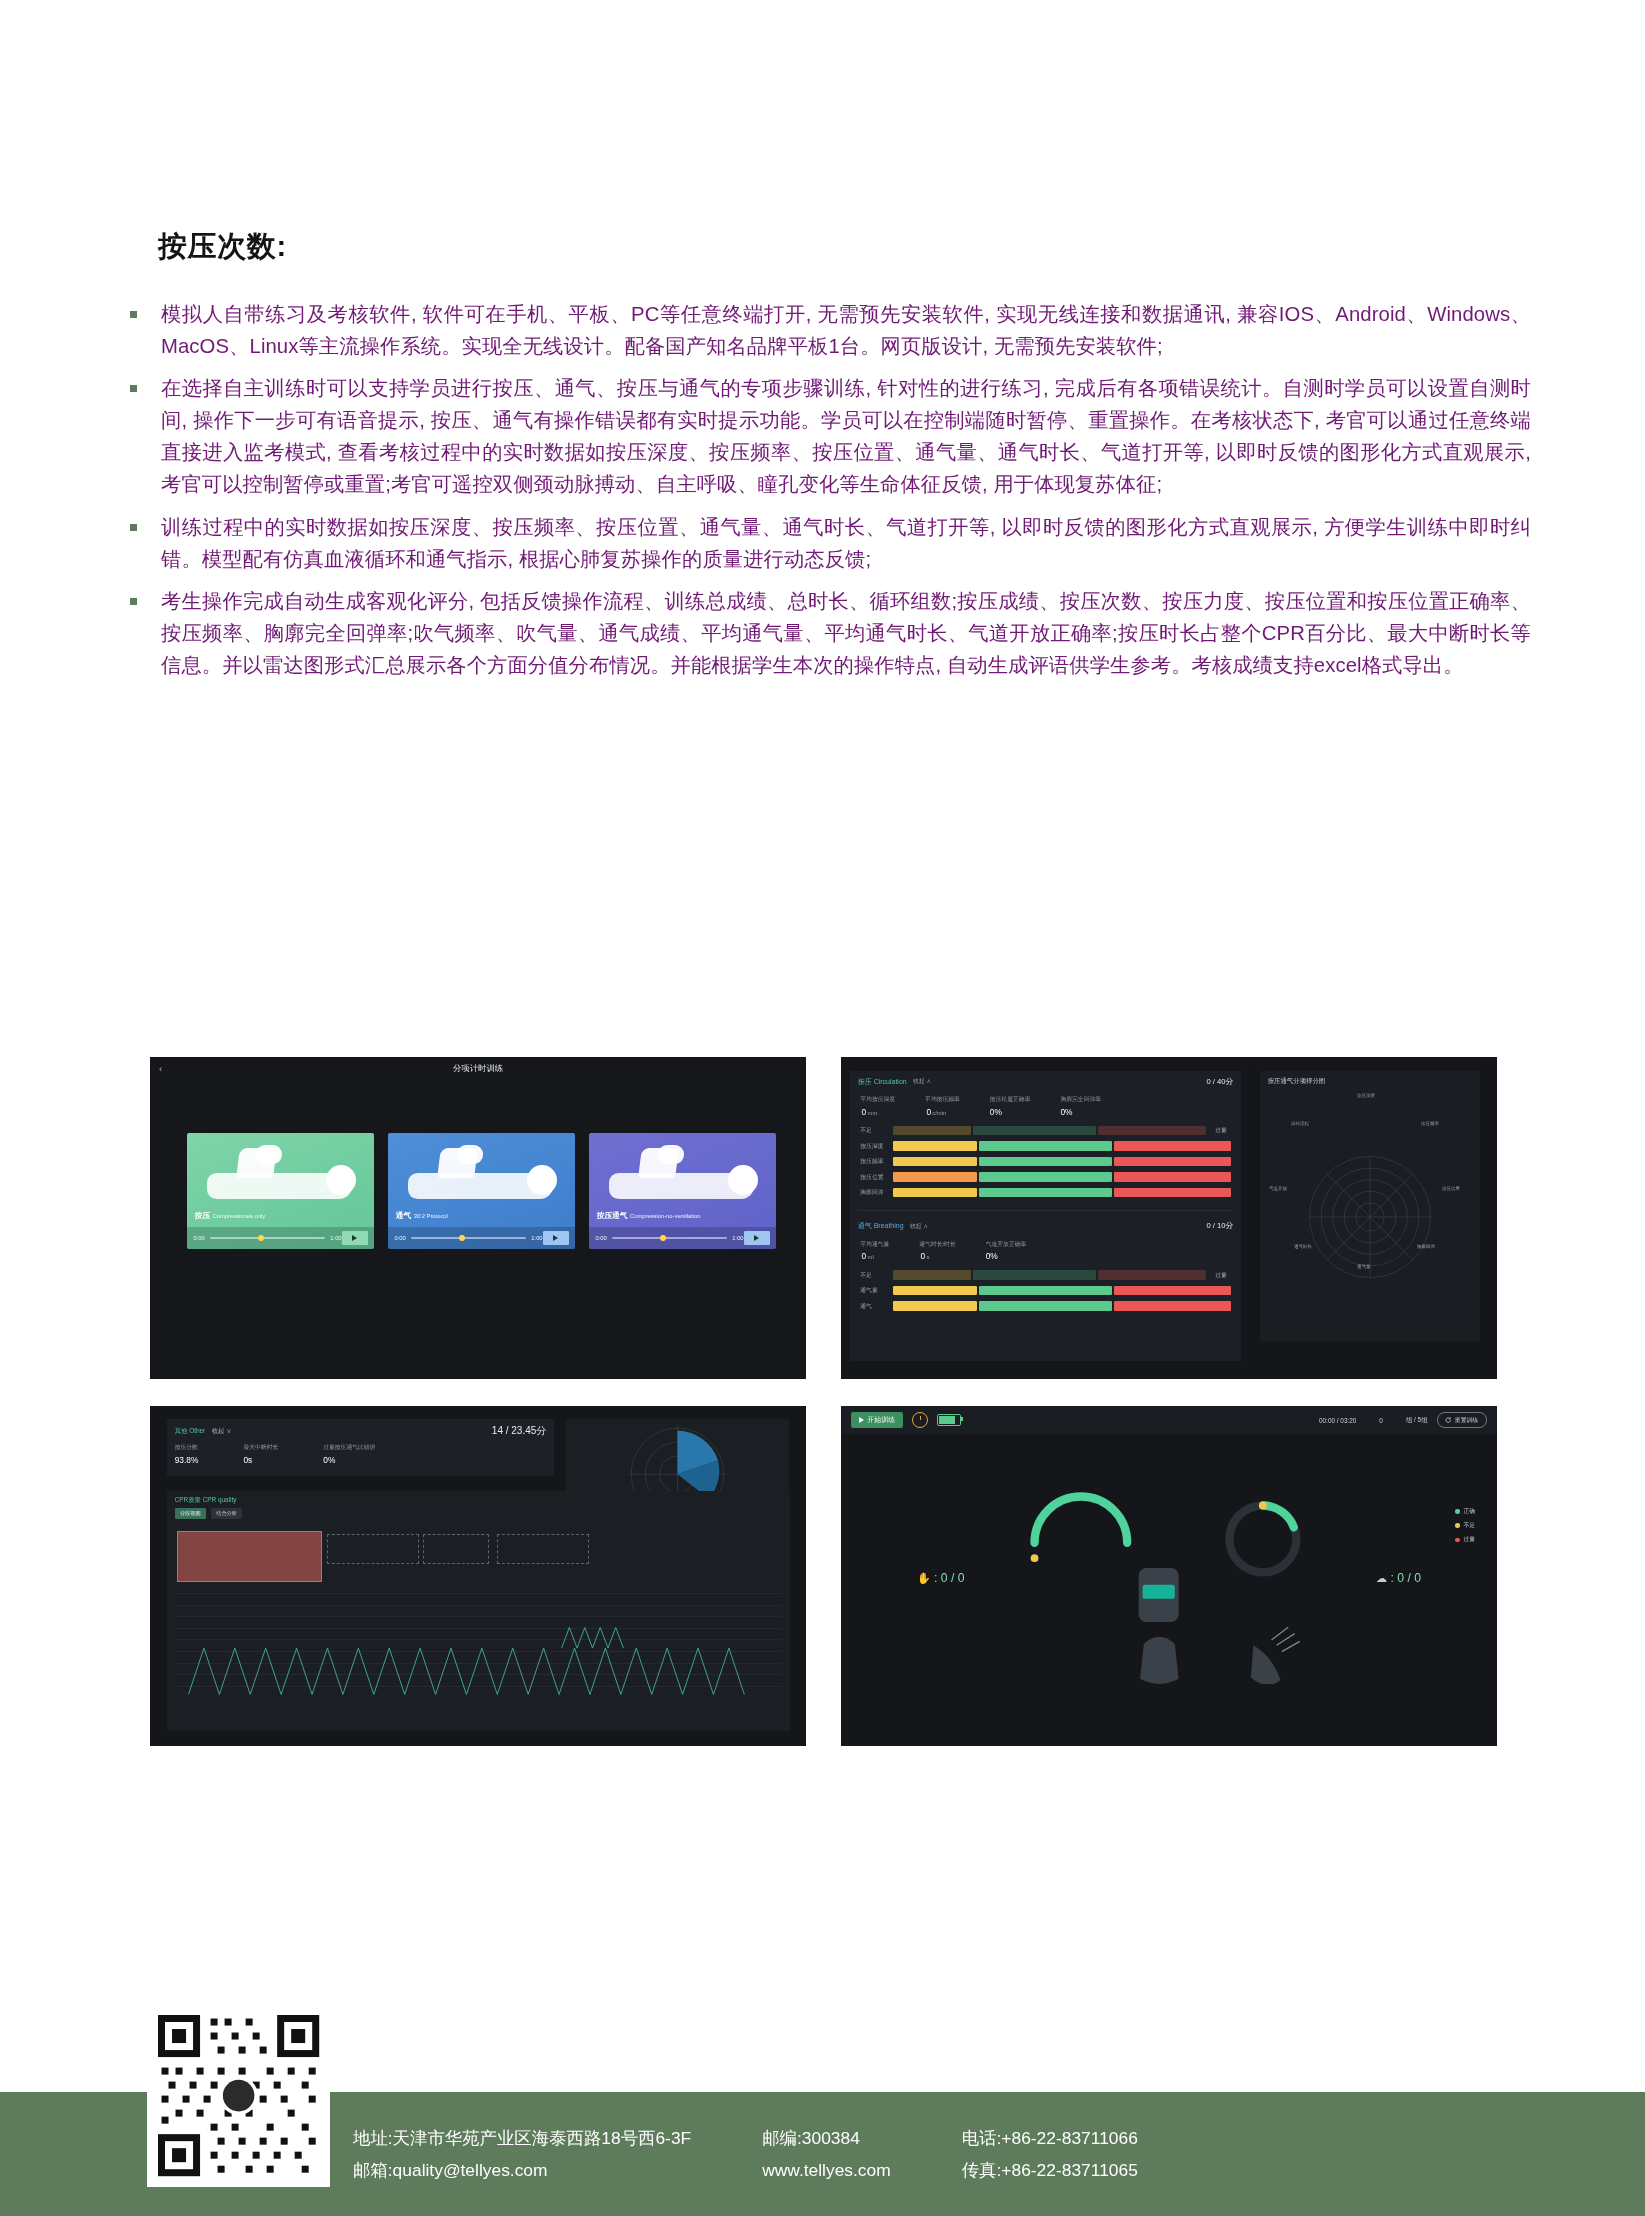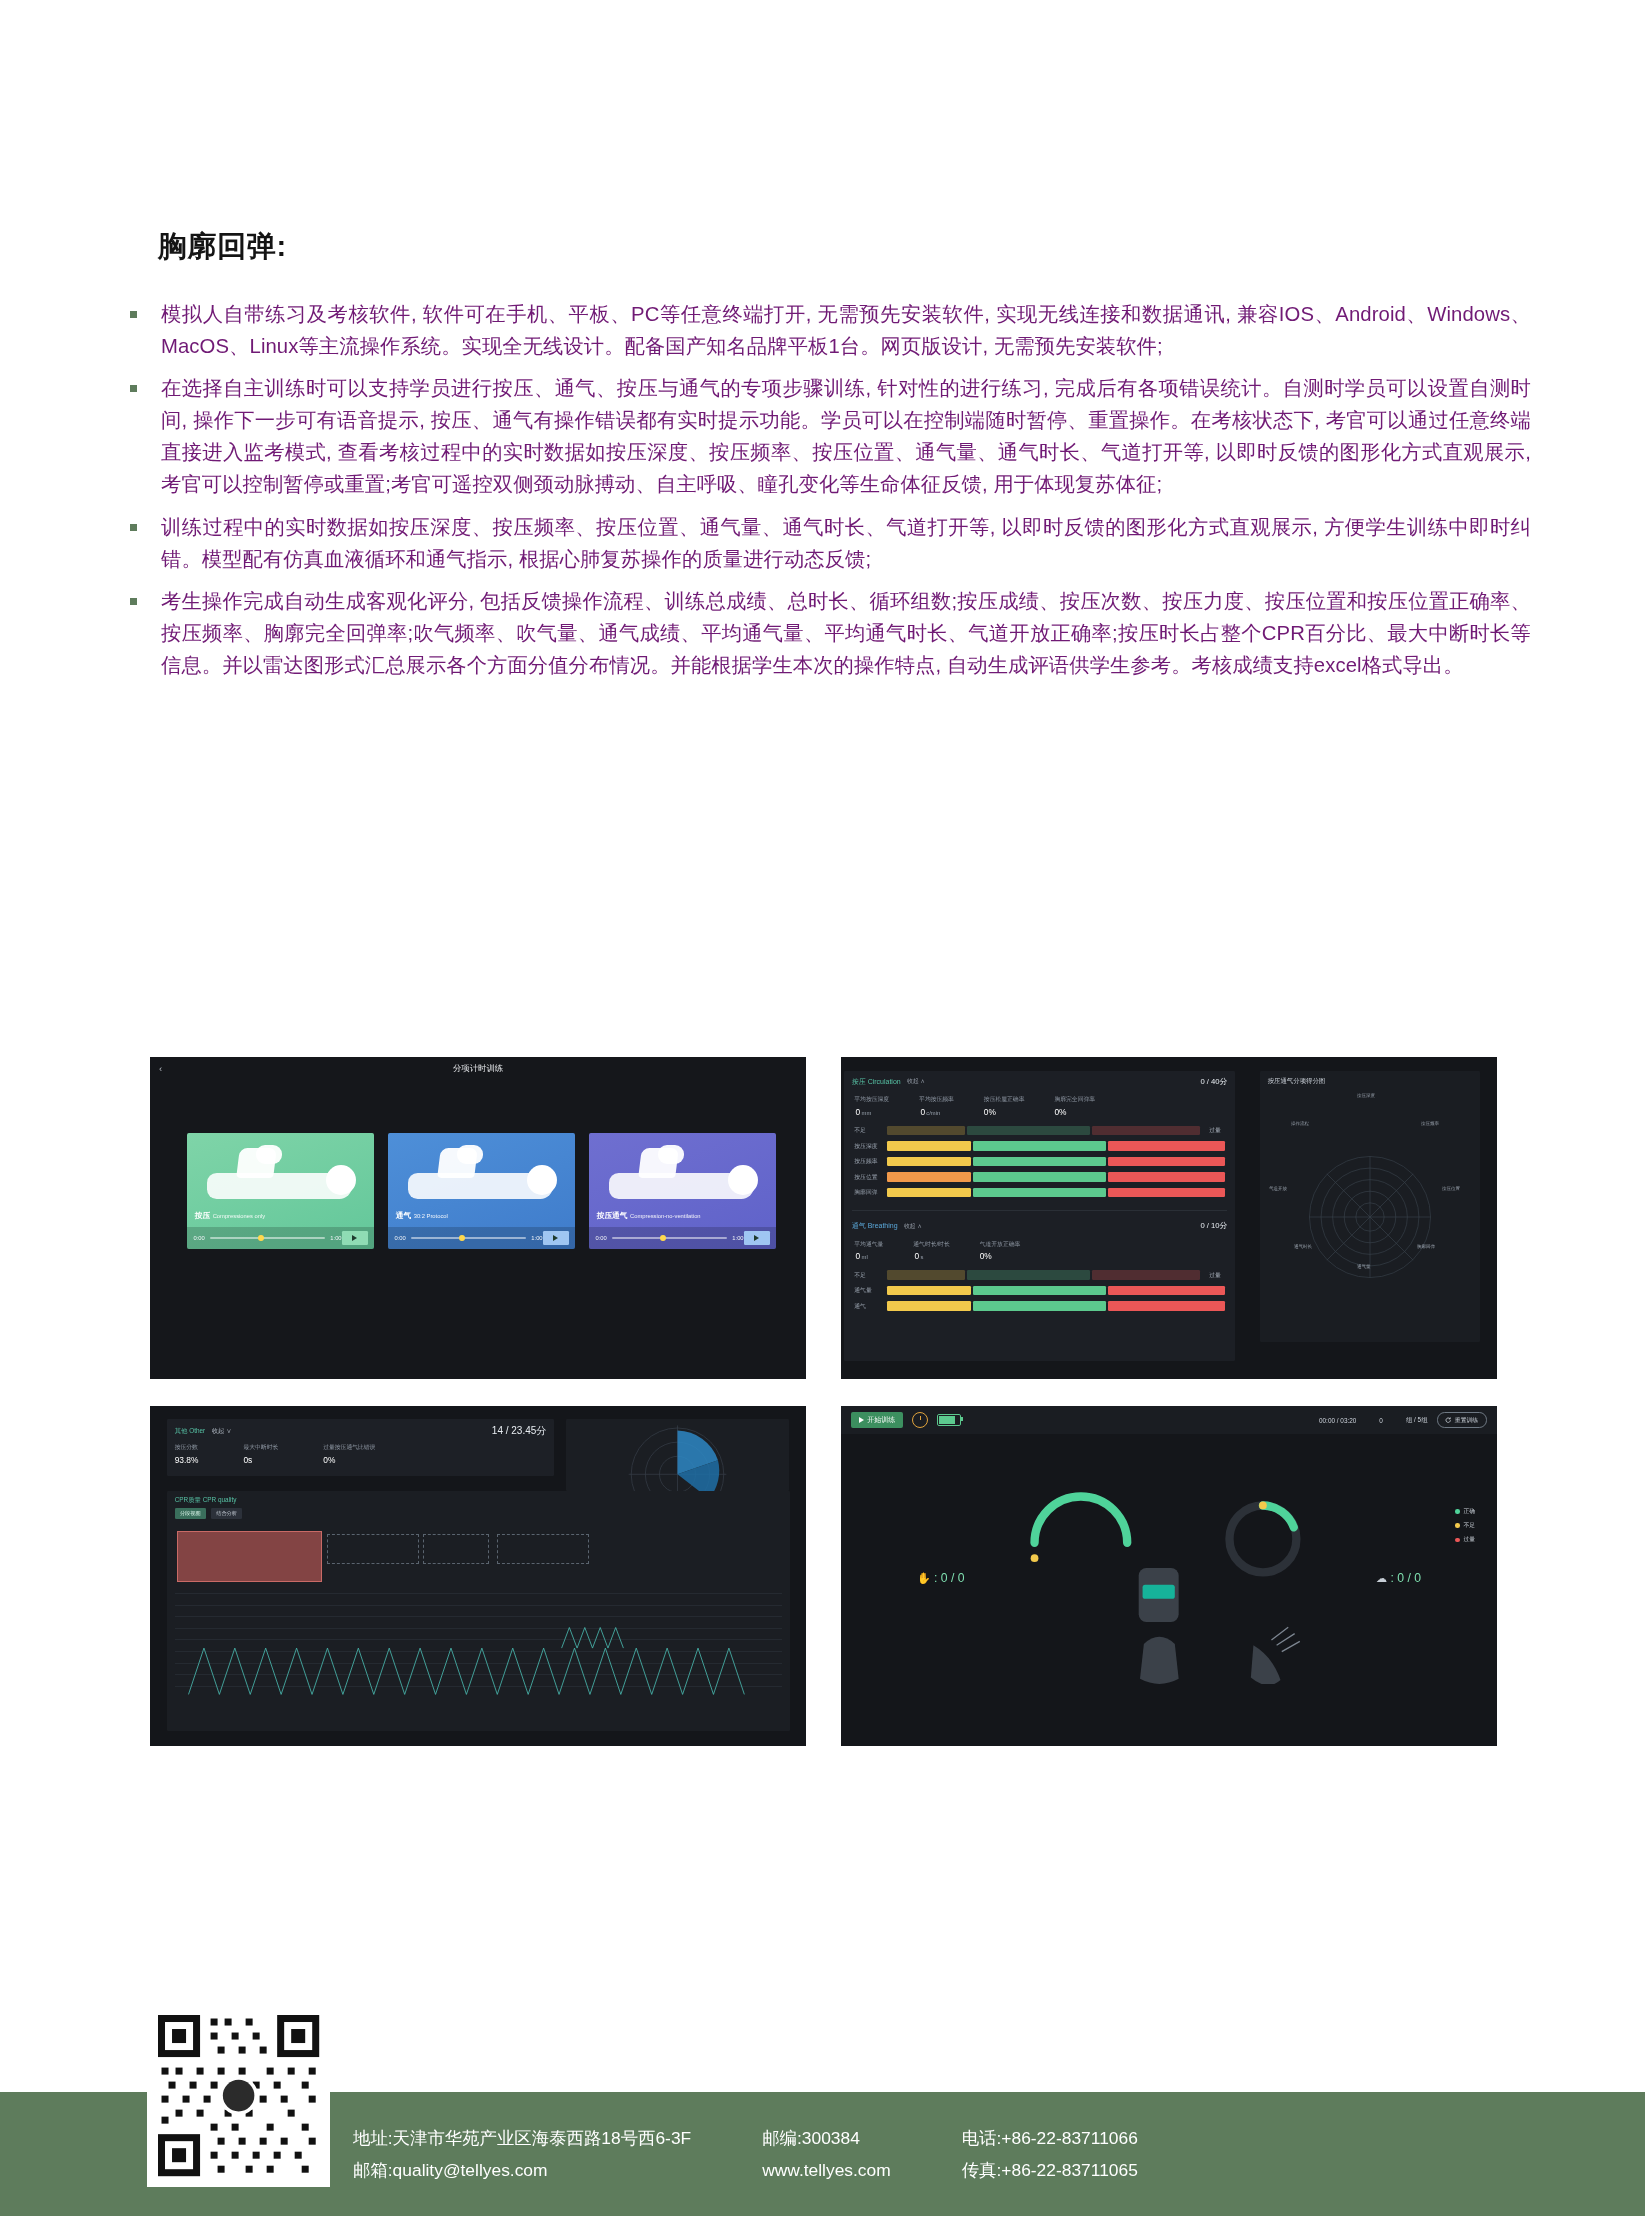--- a/index.html
+++ b/index.html
@@ -129,21 +129,21 @@
     width:26px; height:14px; background:#8fdcb4; border-radius:1.3px;
     display:flex; align-items:center; justify-content:center;
   }
   .card.c2 .playbtn, .card.c3 .playbtn { background:#9fc6f2; }
   .card .playbtn .tri {
     width:0;height:0;border-left:5.2px solid #1f3b2e;border-top:3.2px solid transparent;border-bottom:3.2px solid transparent;
   }
 
   
   .shotB { left: 691px; top: 0; width: 656px; height: 322px; background:#14161a; }
-  .panelB-left { position:absolute; left:3px; top:14px; width:391px; height:290px; background:#1c1f25; border-radius:1.3px; }
+  .panelB-left { position:absolute; left:9px; top:14px; width:391px; height:290px; background:#1c1f25; border-radius:1.3px; }
   .panelB-right { position:absolute; left:419px; top:14px; width:220px; height:271px; background:#1a1d22; border-radius:1.3px; }
   .bp-head { display:flex; align-items:center; gap:6.4px; padding:5.8px 7.7px; font-size:7px; }
   .bp-head .tag { color:#57c2a5; }
   .bp-head .fold { color:#9aa2ad; font-size:5.8px; }
   .bp-head .score { margin-left:auto; color:#e8edf2; font-size:7.7px; }
   .kpis { display:flex; gap:30px; padding:2.6px 10.3px 6.4px 10.3px; }
   .kpi .k-l { font-size:5.8px; color:#8f98a4; }
   .kpi .k-v { font-size:8.4px; color:#ffffff; margin-top:2.6px; }
   .kpi .k-v span { font-size:5.8px; color:#98a1ad; margin-left:1.3px; }
   .rows { padding: 2.6px 10.3px 5.2px 10.3px; }
@@ -211,21 +211,21 @@
     position:absolute; left:147px; top:-88px; width:183px; height:183px;
     background:#ffffff; padding:3.9px; box-sizing:border-box;
   }
   .qr-inner { width:100%; height:100%; position:relative; }
 </style>
 </head>
 <body>
 
 <div class="page">
 
-  <div class="section-title">胸廓回弹:</div>
+  <div class="section-title">按压次数:</div>
 
   <div class="bullets">
     <div class="bullet">
       <span class="marker"></span>
       <span>模拟人自带练习及考核软件, 软件可在手机、平板、PC等任意终端打开, 无需预先安装软件, 实现无线连接和数据通讯, 兼容IOS、Android、Windows、MacOS、Linux等主流操作系统。实现全无线设计。配备国产知名品牌平板1台。网页版设计, 无需预先安装软件;</span>
     </div>
     <div class="bullet">
       <span class="marker"></span>
       <span>在选择自主训练时可以支持学员进行按压、通气、按压与通气的专项步骤训练, 针对性的进行练习, 完成后有各项错误统计。自测时学员可以设置自测时间, 操作下一步可有语音提示, 按压、通气有操作错误都有实时提示功能。学员可以在控制端随时暂停、重置操作。在考核状态下, 考官可以通过任意终端直接进入监考模式, 查看考核过程中的实时数据如按压深度、按压频率、按压位置、通气量、通气时长、气道打开等, 以即时反馈的图形化方式直观展示, 考官可以控制暂停或重置;考官可遥控双侧颈动脉搏动、自主呼吸、瞳孔变化等生命体征反馈, 用于体现复苏体征;</span>
     </div>

